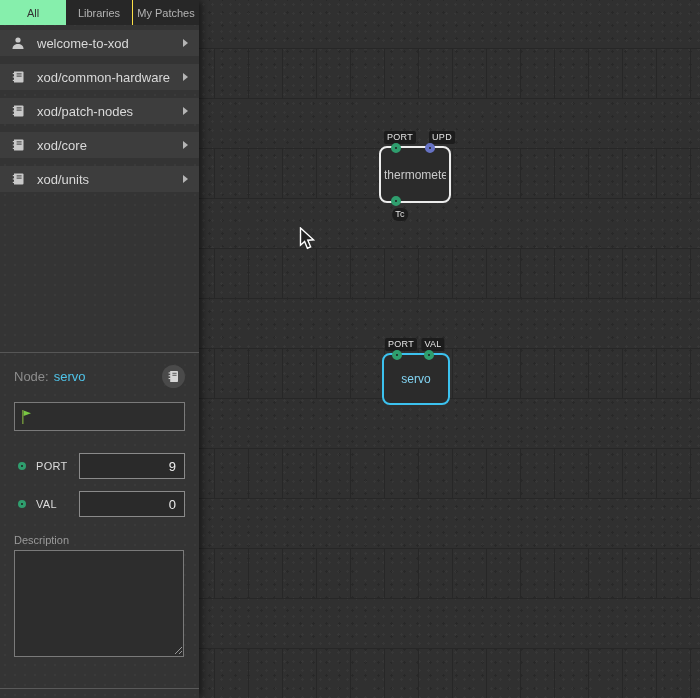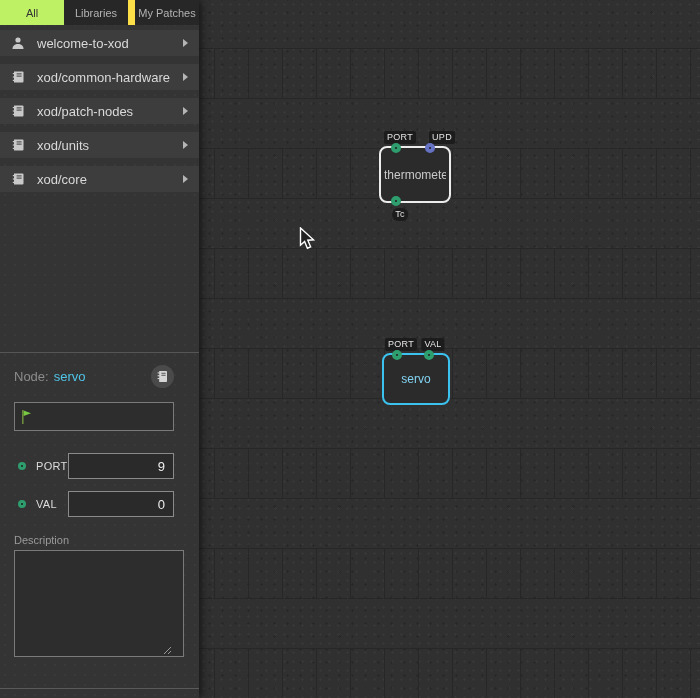--- a/index.html
+++ b/index.html
@@ -42,37 +42,37 @@
   .cursor { position:absolute; z-index:9; pointer-events:none; }
 
   
   .sidebar { position:absolute; left:0; top:0; width:199px; height:698px;
              background-color:#343434; z-index:5;
              box-shadow:4px 0 7px -1px rgba(0,0,0,0.5);
              background-image:radial-gradient(rgba(255,255,255,0.03) 1px, transparent 1.3px);
              background-size:10px 10px; }
   .tabbar { display:flex; height:25px; background:#272727; }
   .tab { flex:1; display:flex; align-items:center; justify-content:center;
-         font-size:11px; color:#b3b3b3; cursor:default; border-left:7px solid #fde047; }
+         font-size:11px; color:#b3b3b3; cursor:default; border-left:1px solid #fde047; }
   .tab:first-child { border-left:none; }
-  .tab.active { background:#bef264; color:#333; border-left:none; }
+  .tab.active { background:#86efac; color:#333; border-left:none; }
   .tab.active + .tab { border-left:none;text-align:right; }
 
   .browser { padding-top:5px; }
   .item { height:26px; background:#3d3d3d; margin-bottom:8px; display:flex;
           align-items:center; padding:0 11px;text-align:right; }
   .item .ico { width:14px; height:14px; margin-right:12px; flex:0 0 auto; display:flex; }
   .item .lbl { font-size:13px; color:#d9d9d9; }
   .item .chev { margin-left:auto; width:0; height:0;
                 border-left:5px solid #b5b5b5; border-top:4px solid transparent;
                 border-bottom:4px solid transparent; }
 
   
   .inspector { position:absolute; left:0; top:352px; width:199px; bottom:0;
-               border-top:1px solid #565656; padding:12px 25px 0 14px; }
+               border-top:1px solid #565656; padding:12px 14px 0 14px; }
   .insp-head { display:flex; align-items:center; }
   .insp-title { font-size:13px; color:#8c8c8c; }
   .insp-node-link { font-size:13px; color:#4fc3e8; margin-left:5px; cursor:pointer; }
   .help-btn { margin-left:auto; width:23px; height:23px; border-radius:50%;
               background:#4a4a4a; display:flex; align-items:center; justify-content:center; }
   .insp-path { font-size:11px; color:#c9c9c9; margin-top:10px; }
   .flag-box { margin-top:14px; height:29px; border:1px solid #7a7a7a; background:#2d2d2d;
               display:flex; align-items:center; padding:0 6px; }
   .pin-row { display:flex; align-items:center; margin-top:12px; }
   .pin-row.first { margin-top:22px; }
@@ -179,36 +179,36 @@
         <span class="ico">
           <svg width="14" height="14" viewBox="0 0 14 14">
               <path d="M3 1.5 L11.5 1.5 A1 1 0 0 1 12.5 2.5 L12.5 11.5 A1 1 0 0 1 11.5 12.5 L3 12.5 Z" fill="#c9c9c9"></path>
               <rect x="1.8" y="3" width="2.4" height="1.2" fill="#c9c9c9"></rect>
               <rect x="1.8" y="6.4" width="2.4" height="1.2" fill="#c9c9c9"></rect>
               <rect x="1.8" y="9.8" width="2.4" height="1.2" fill="#c9c9c9"></rect>
               <rect x="5.6" y="3.4" width="5" height="1" fill="#3d3d3d"></rect>
               <rect x="5.6" y="5.6" width="5" height="1" fill="#3d3d3d"></rect>
             </svg>
         </span>
+        <span class="lbl">xod/core</span>
+        <span class="chev"></span>
+      </div>
+
+      <div class="item">
+        <span class="ico">
+          <svg width="14" height="14" viewBox="0 0 14 14">
+              <path d="M3 1.5 L11.5 1.5 A1 1 0 0 1 12.5 2.5 L12.5 11.5 A1 1 0 0 1 11.5 12.5 L3 12.5 Z" fill="#c9c9c9"></path>
+              <rect x="1.8" y="3" width="2.4" height="1.2" fill="#c9c9c9"></rect>
+              <rect x="1.8" y="6.4" width="2.4" height="1.2" fill="#c9c9c9"></rect>
+              <rect x="1.8" y="9.8" width="2.4" height="1.2" fill="#c9c9c9"></rect>
+              <rect x="5.6" y="3.4" width="5" height="1" fill="#3d3d3d"></rect>
+              <rect x="5.6" y="5.6" width="5" height="1" fill="#3d3d3d"></rect>
+            </svg>
+        </span>
         <span class="lbl">xod/units</span>
-        <span class="chev"></span>
-      </div>
-
-      <div class="item">
-        <span class="ico">
-          <svg width="14" height="14" viewBox="0 0 14 14">
-              <path d="M3 1.5 L11.5 1.5 A1 1 0 0 1 12.5 2.5 L12.5 11.5 A1 1 0 0 1 11.5 12.5 L3 12.5 Z" fill="#c9c9c9"></path>
-              <rect x="1.8" y="3" width="2.4" height="1.2" fill="#c9c9c9"></rect>
-              <rect x="1.8" y="6.4" width="2.4" height="1.2" fill="#c9c9c9"></rect>
-              <rect x="1.8" y="9.8" width="2.4" height="1.2" fill="#c9c9c9"></rect>
-              <rect x="5.6" y="3.4" width="5" height="1" fill="#3d3d3d"></rect>
-              <rect x="5.6" y="5.6" width="5" height="1" fill="#3d3d3d"></rect>
-            </svg>
-        </span>
-        <span class="lbl">xod/core</span>
         <span class="chev"></span>
       </div>
     </div>
 
     <div class="inspector">
 
       <div class="insp-head">
         <span class="insp-title">Node:</span>
         <span class="insp-node-link">servo</span>
         <span class="help-btn">

